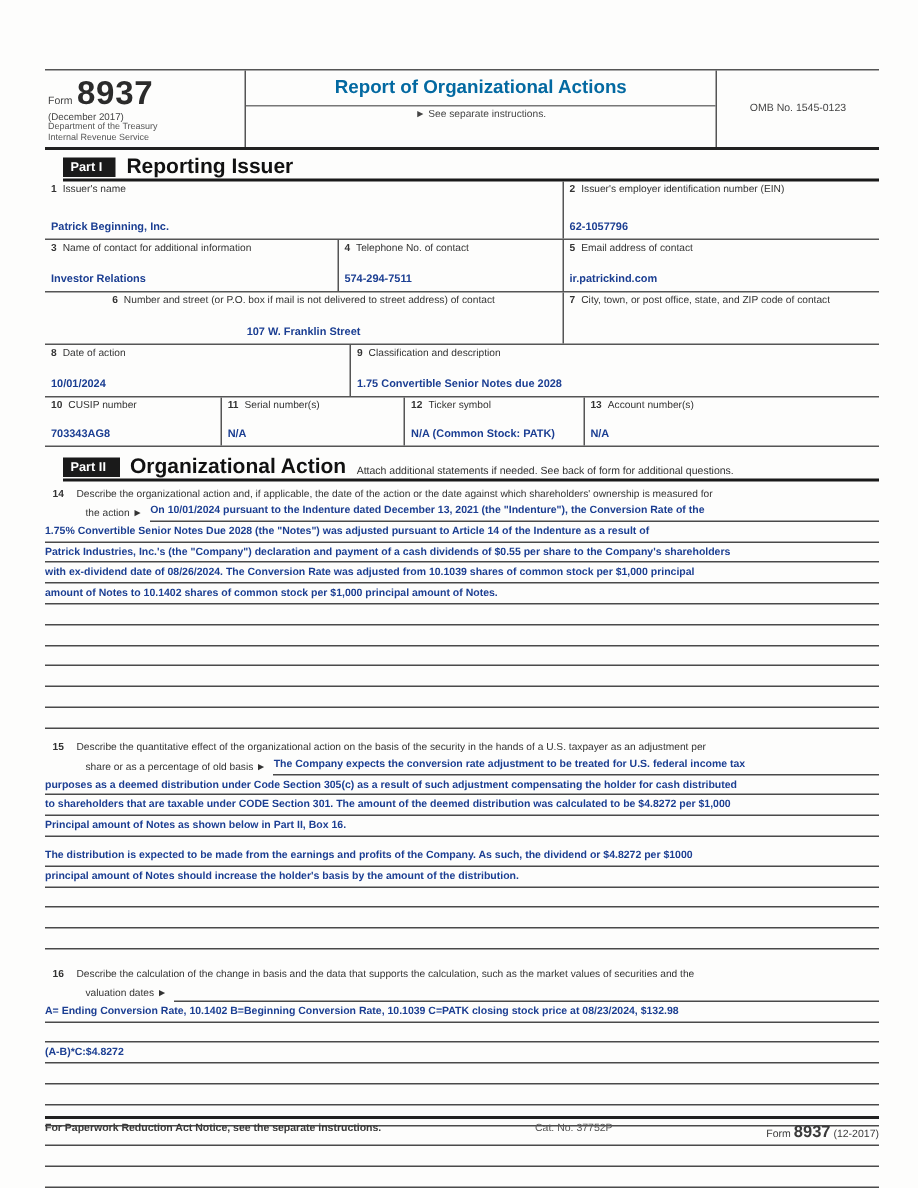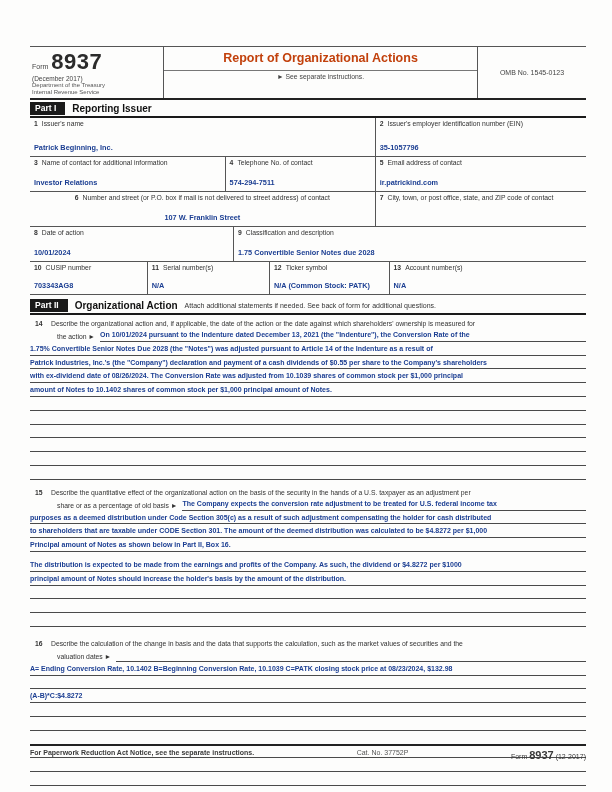--- a/index.html
+++ b/index.html
@@ -11,28 +11,28 @@
   .content { position:absolute; left:30px; top:46px; width:556px; }
 
   
   .hdr { display:flex; border-top:1px solid #555; border-bottom:2.5px solid #222; }
   .hdr-left { width:128px; border-right:1px solid #555; padding:2px 3px 2px 2px; }
   .form-word { font-size:7px; color:#444; margin-right:3px; }
   .form-number { font-size:22px; font-weight:bold; color:#2b2b2b; letter-spacing:0.5px; }
   .rev { font-size:6.5px; margin-top:0px; color:#444; }
   .agency { font-size:6px; color:#555; line-height:7px; }
   .hdr-center { flex:1; text-align:center; padding-top:4px; display:flex; flex-direction:column; }
-  .title { font-weight:bold; font-size:12.5px; color:#c2410c; line-height:14px; }
+  .title { font-weight:bold; font-size:12.5px; color:#0369a1; line-height:14px; }
   .see-sep { font-size:6.8px; color:#444; margin-top:5px; border-top:1px solid #777; padding:2px 0 1px 0; }
   .hdr-right { width:108px; border-left:1px solid #555; display:flex; align-items:center; justify-content:center; font-size:7px; color:#444; }
 
   
-  .part-bar { display:flex; align-items:center; gap:7px; border-bottom:2px solid #1a1a1a; padding:2px 0 1px 0; }
+  .part-bar { display:flex; align-items:flex-end; gap:7px; border-bottom:2px solid #1a1a1a; padding:2px 0 1px 0;margin-left:12px; }
   .part-chip { background:#1a1a1a; color:#fff; font-weight:bold; font-size:8.5px; padding:1px 9px 2px 5px; }
-  .part-title { font-weight:bold; font-size:10px; color:#111; }
+  .part-title { font-weight:bold; font-size:14px; color:#111; }
   .part-sub { font-size:7px; color:#333; }
 
   
   .row { display:flex; border-bottom:1px solid #555; }
   .cell { padding:2px 4px; box-sizing:border-box; display:flex; flex-direction:column; }
   .cell + .cell { border-left:1px solid #555; }
   .lbl { font-size:6.8px; color:#333; line-height:8px; }
   .num { font-weight:bold; margin-right:4px; color:#333; }
   .val { color:#1b3e92; font-weight:bold; font-size:7.3px; margin-top:auto; padding-bottom:2px; }
 
@@ -84,21 +84,21 @@
       <span class="part-title">Reporting Issuer</span>
     </div>
 
     <div class="row">
       <div class="cell" style="width:62%; height:38px;">
         <div class="lbl"><span class="num">1</span><span>Issuer's name</span></div>
         <div class="val">Patrick Beginning, Inc.</div>
       </div>
       <div class="cell" style="width:38%; height:38px;">
         <div class="lbl"><span class="num">2</span><span>Issuer's employer identification number (EIN)</span></div>
-        <div class="val">35-1057796</div>
+        <div class="val">62-1057796</div>
       </div>
     </div>
 
     <div class="row">
       <div class="cell" style="width:35%; height:34px;">
         <div class="lbl"><span class="num">3</span><span>Name of contact for additional information</span></div>
         <div class="val">Investor Relations</div>
       </div>
       <div class="cell" style="width:27%; height:34px;">
         <div class="lbl"><span class="num">4</span><span>Telephone No. of contact</span></div>

